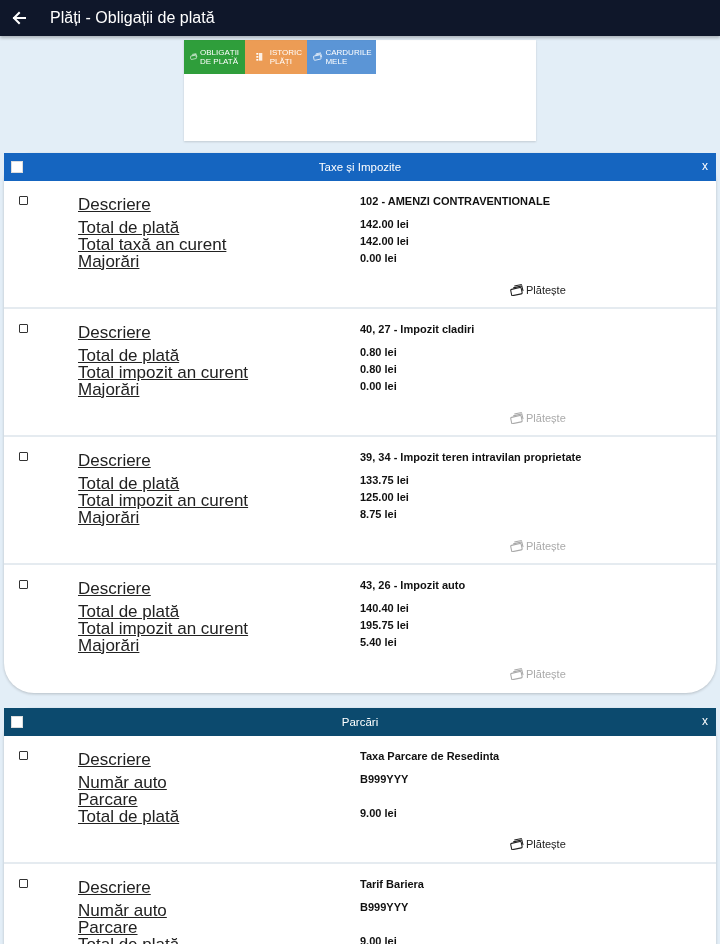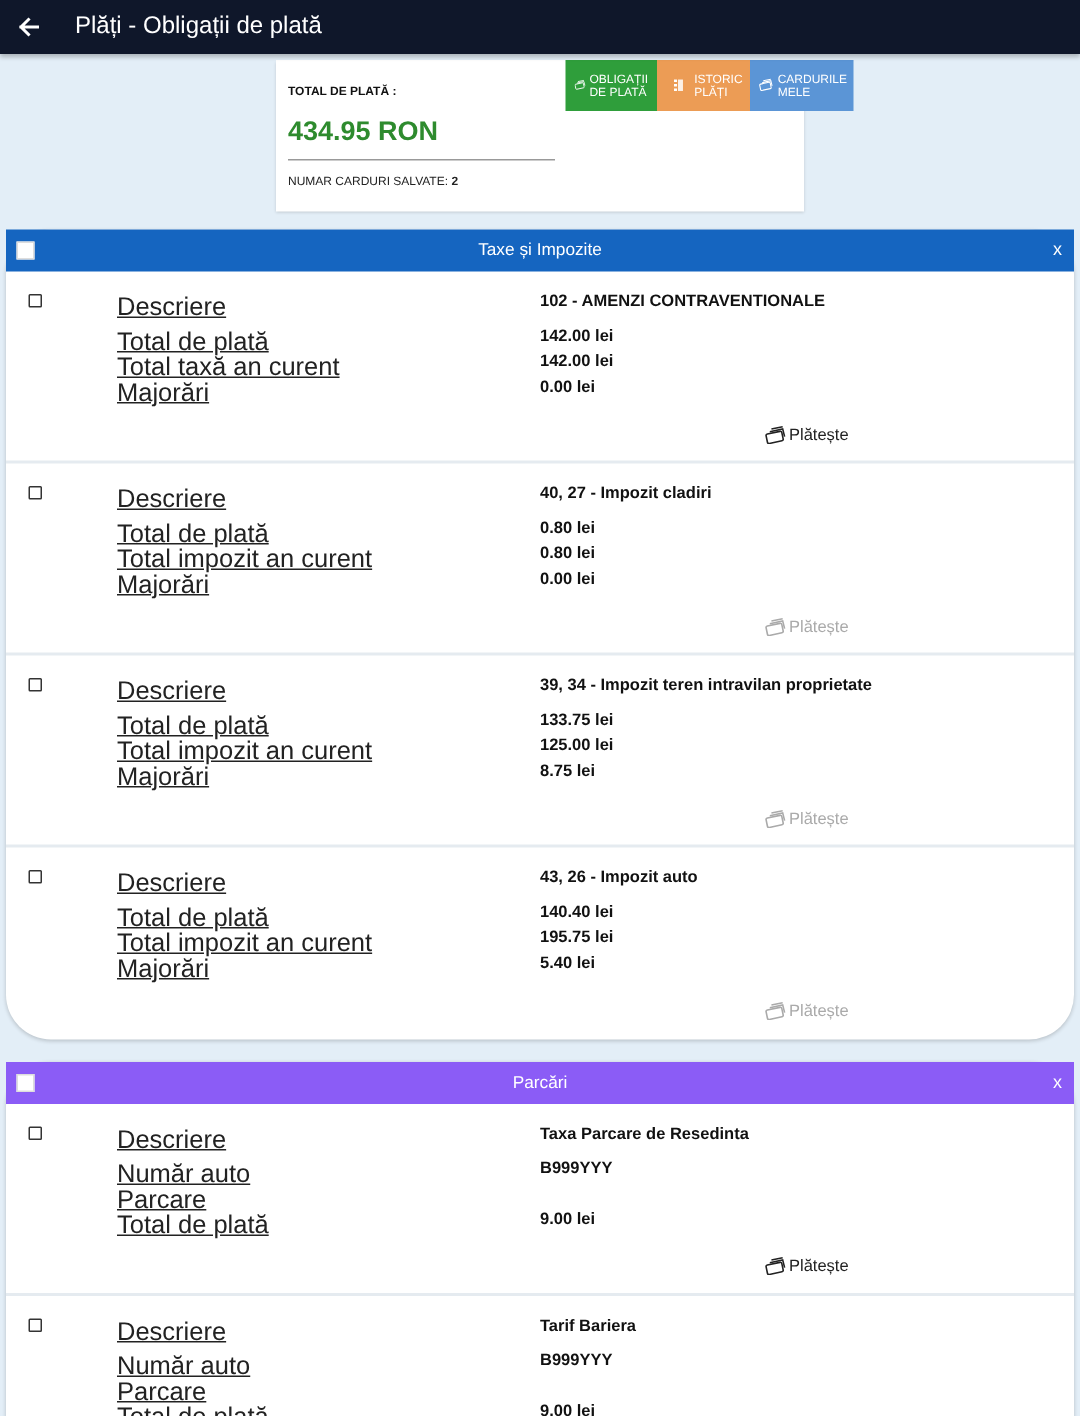--- a/index.html
+++ b/index.html
@@ -46,29 +46,20 @@
 <div class="appbar">
   <div class="back">
     <svg width="16" height="16" viewBox="0 0 16 16">
       <path d="M14 8H3M8 3L3 8l5 5" stroke="#fff" stroke-width="2" fill="none" stroke-linecap="square"></path>
     </svg>
   </div>
   <div class="title">Plăți - Obligații de plată</div>
 </div>
 
 <div class="summary">
-  <div class="left">
-    <div class="lbl-total">TOTAL DE PLATĂ :</div>
-    <div class="amount">434.95 RON</div>
-    <div class="sep"></div>
-    <div class="cards">
-      <span>NUMAR CARDURI SALVATE:</span>
-      <b>2</b>
-    </div>
-  </div>
   <div class="right">
     <div class="navbtn green">
       <svg width="14" height="11" viewBox="0 0 14 11">
           <g fill="none" stroke="#fff" stroke-width="1">
             <rect x="1" y="4" width="10" height="6" rx="1" transform="rotate(-12 6 7)"></rect>
             <path d="M3 3.5l8-1.8 1.2 4.8"></path>
             <path d="M4 1.8l7-1.4"></path>
           </g>
         </svg>
       <span>OBLIGAȚII DE PLATĂ</span>
@@ -187,21 +178,21 @@
             <path d="M3 3.5l8-1.8 1.2 4.8"></path>
             <path d="M4 1.8l7-1.4"></path>
           </g>
         </svg>
       <span>Plătește</span>
     </div>
   </div>
 </div>
 
 <div class="panel" style="top:708px;">
-  <div class="panel-head" style="background:#8b5cf6;">
+  <div class="panel-head" style="background:#0c4a6e;">
     <div class="hcb"></div>
     <div class="htitle">Parcări</div>
     <div class="hclose">x</div>
   </div>
 
   <div class="item">
     <div class="cb"></div>
     <div class="row" style="top:14px">Descriere</div>
     <div class="val" style="top:14px">Taxa Parcare de Resedinta</div>
     <div class="row" style="top:37px">Număr auto</div>

